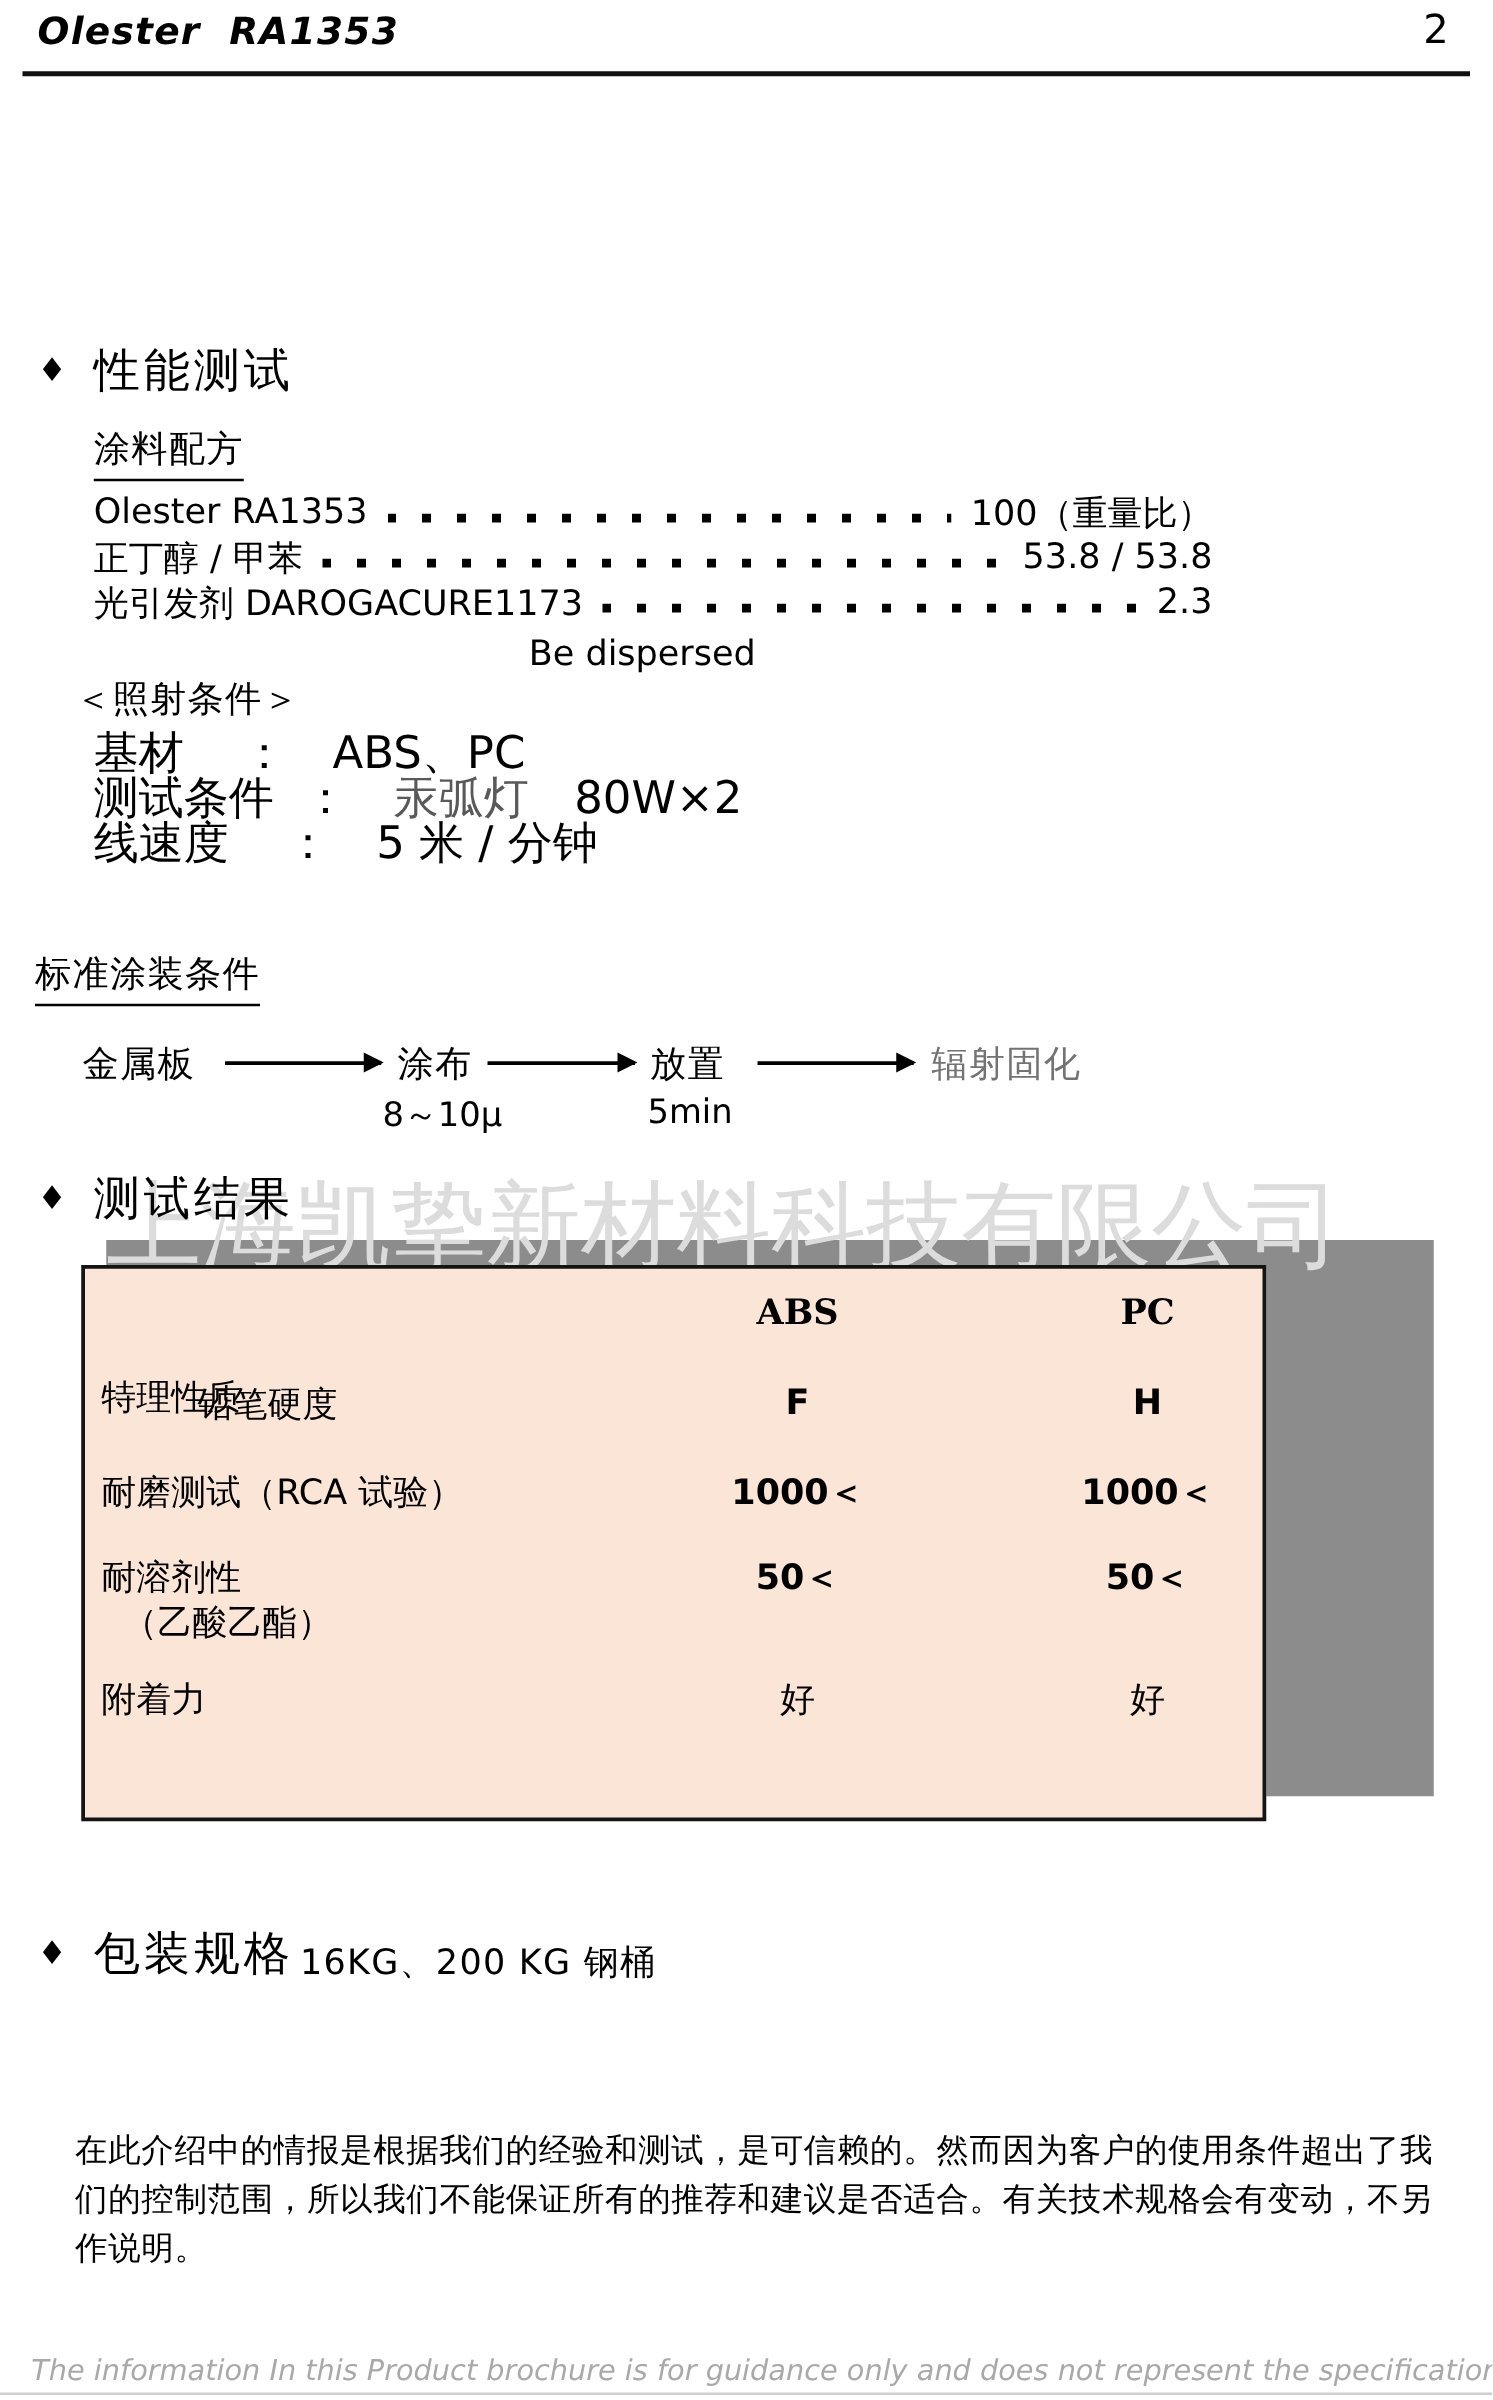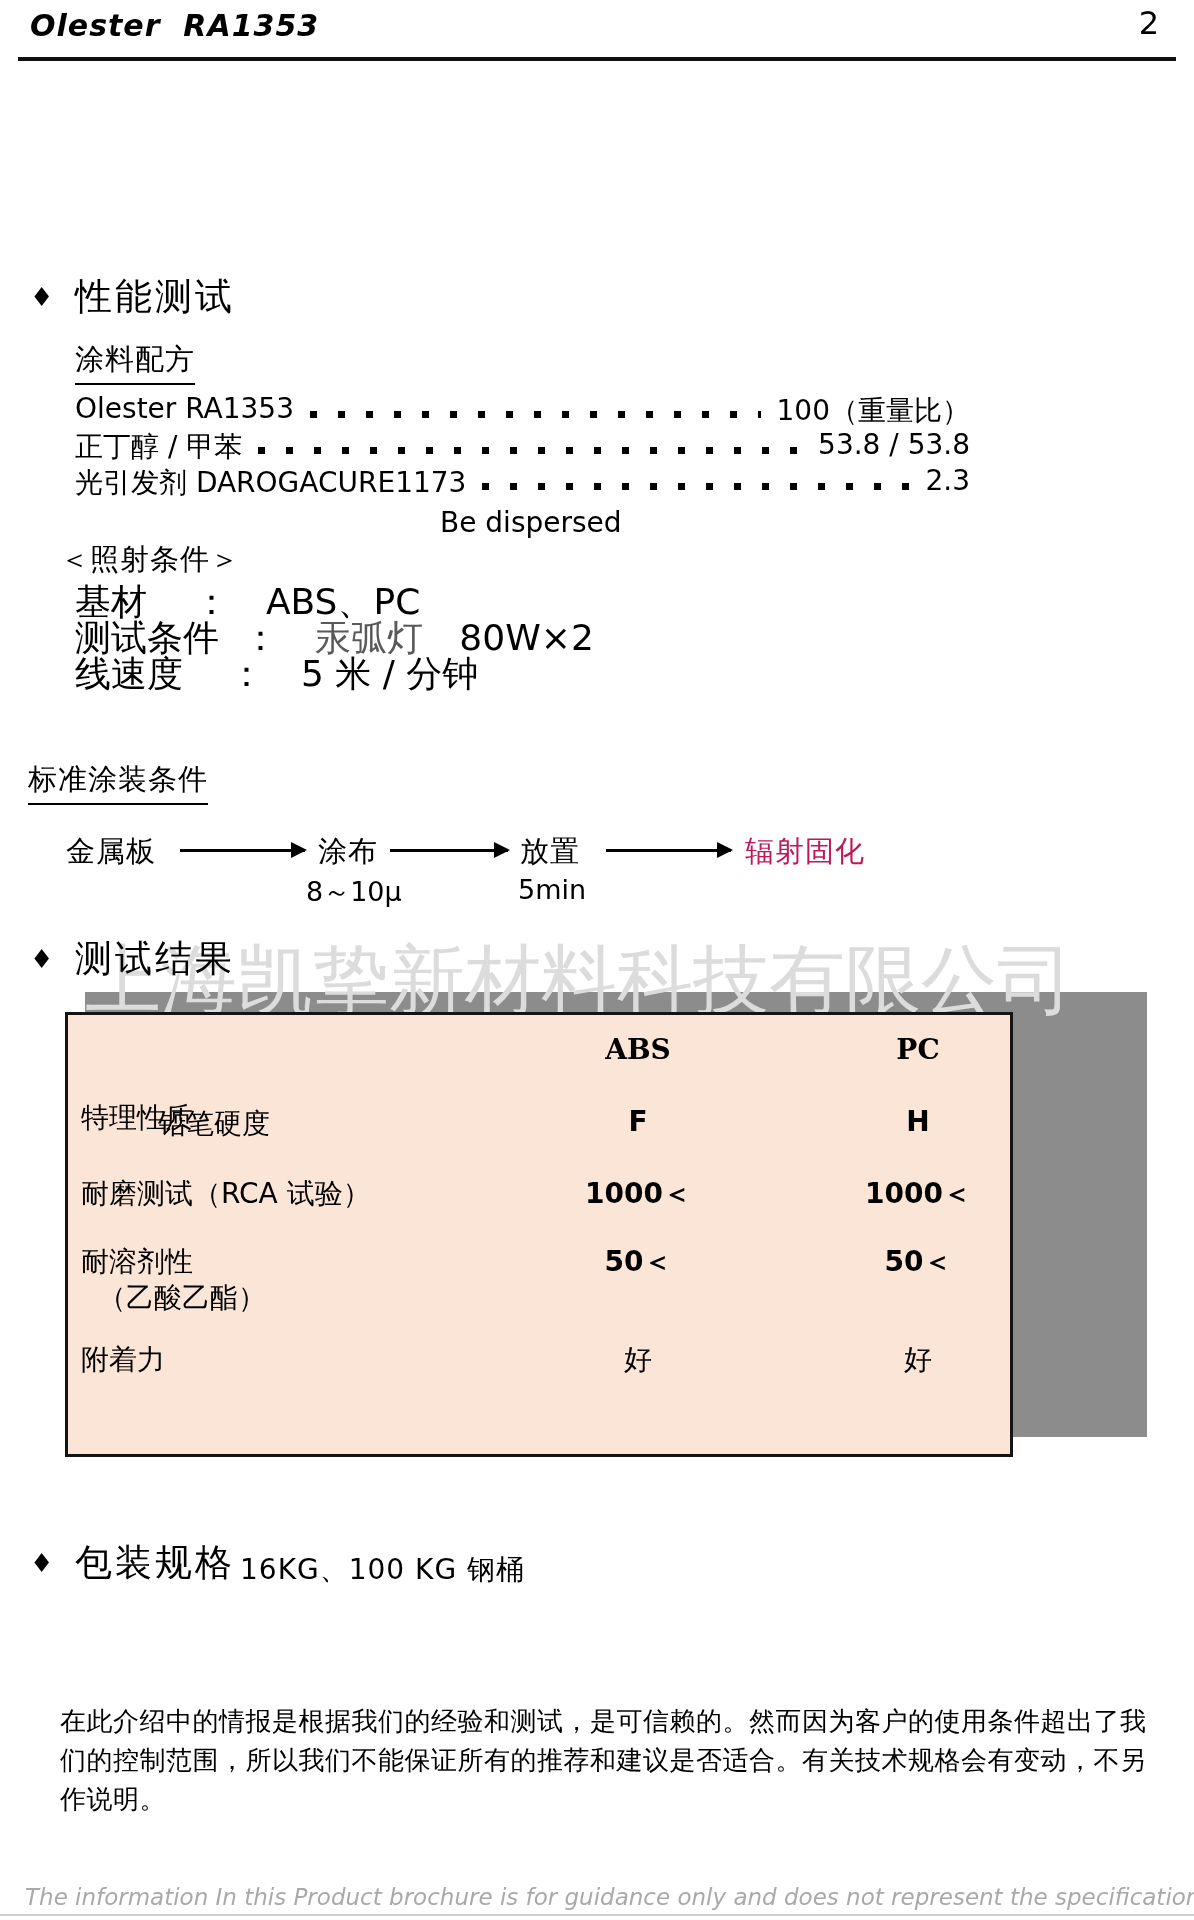--- a/index.html
+++ b/index.html
@@ -20,21 +20,21 @@
   .h2{font-size:29px;letter-spacing:1px;}
   
   .f-row{display:flex;left:75px;width:895px;font-size:28px;white-space:nowrap;}
   .leader{flex:1;height:7px;align-self:center;margin:6px 16px 0 16px;
     background:repeating-linear-gradient(to right,#000 0 7px,transparent 7px 28px);}
   
   .c-row{left:75px;font-size:36px;white-space:nowrap;}
   .lbl-w1{display:inline-block;min-width:95px;}
   .lbl-w2{display:inline-block;min-width:130px;}
   .gray1{color:#595959;}
-  .gray2{color:#be185d;}
+  .gray2{color:#737373;}
   .sp25{margin-left:25px;}
   .sp12{margin-left:12px;}
   
   .flow-label{font-size:29px;letter-spacing:1px;}
   .flow-sub{font-size:27px;}
   .arrow{height:3px;background:#000;}
   .arrow::after{content:"";position:absolute;right:-2px;top:-7px;
     border-left:16px solid #000;border-top:8px solid transparent;border-bottom:8px solid transparent;}
   
   .watermark{left:85px;top:930px;font-size:76px;color:#dcdcdc;white-space:nowrap;z-index:2;letter-spacing:0px;}
@@ -76,21 +76,21 @@
   <div class="abs f-row" style="top:428px;justify-content:center;">
     <span>正丁醇 / 甲苯</span>
     <span class="leader"></span>
     <span>53.8 / 53.8</span>
   </div>
   <div class="abs f-row" style="top:464px;">
     <span>光引发剂 DAROGACURE1173</span>
     <span class="leader"></span>
     <span>2.3</span>
   </div>
-  <div class="abs" style="left:440px;top:506px;font-size:28px;">Be dispersed</div>
+  <div class="abs" style="left:423px;top:506px;font-size:28px;">Be dispersed</div>
 
   <div class="abs h2" style="left:60px;top:540px;">＜照射条件＞</div>
 
   <div class="abs c-row" style="top:578px;">
     <span class="lbl-w1">基材</span>
     <span class="sp12">：</span>
     <span class="sp25">ABS、PC</span>
   </div>
   <div class="abs c-row" style="top:614px;">
     <span class="lbl-w2">测试条件</span>
@@ -139,20 +139,20 @@
     <div class="cell col-abs val-bold" style="top:228px;">50＜</div>
     <div class="cell col-pc val-bold" style="top:228px;">50＜</div>
 
     <div class="cell" style="left:13px;top:326px;">附着力</div>
     <div class="cell col-abs" style="top:326px;">好</div>
     <div class="cell col-pc" style="top:326px;">好</div>
   </div>
 
   <div class="abs bullet" style="left:30px;top:1548px;">♦</div>
   <div class="abs h1" style="left:75px;top:1538px;">包装规格</div>
-  <div class="abs pack-detail" style="left:240px;top:1551px;">16KG、100 KG 钢桶</div>
+  <div class="abs pack-detail" style="left:240px;top:1551px;">16KG、200 KG 钢桶</div>
 
   <div class="abs disclaimer">在此介绍中的情报是根据我们的经验和测试，是可信赖的。然而因为客户的使用条件超出了我们的控制范围，所以我们不能保证所有的推荐和建议是否适合。有关技术规格会有变动，不另作说明。</div>
 
   <div class="abs footer">The information In this Product brochure is for guidance only and does not represent the specifications of the products.</div>
   <div class="abs bottom-rule"></div>
 
 </div>
 
 </body></html>

